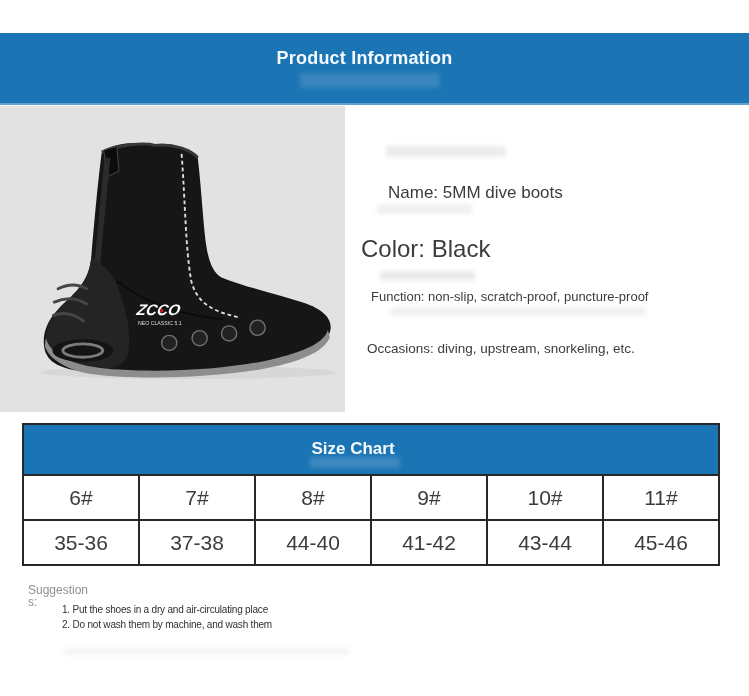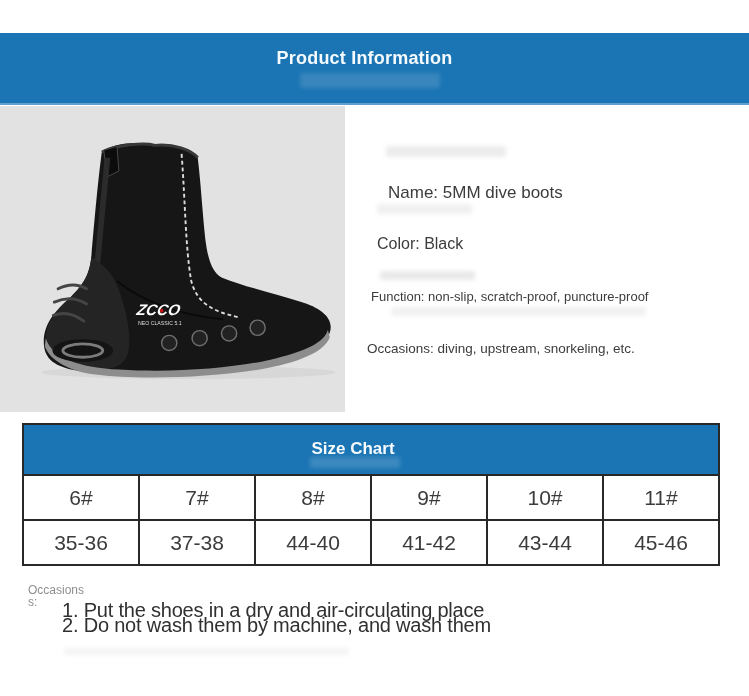--- a/index.html
+++ b/index.html
@@ -27,21 +27,21 @@
   
   .img-box{
     position:absolute;left:0;top:106px;width:345px;height:306px;
     background:#e2e2e2;
   }
   .img-box svg{position:absolute;left:0;top:0;}
 
   
   .detail{position:absolute;color:#3c3c3c;white-space:nowrap;}
   .detail-name{left:376px;top:183px;font-size:17px;margin-left:12px;}
-  .detail-color{left:377px;top:235px;font-size:16px;}
+  .detail-color{left:361px;top:235px;font-size:24px;}
   .detail-function{left:371px;top:289px;font-size:13px;}
   .detail-occasions{left:367px;top:341px;font-size:13.5px;}
 
   
   .ghost{position:absolute;filter:blur(2px);border-radius:2px;background:#efefef;}
   .gh1{left:386px;top:146px;width:120px;height:11px;background:#ececec;}
   .gh2{left:377px;top:204px;width:95px;height:10px;background:#f0f0f0;}
   .gh3{left:380px;top:271px;width:95px;height:9px;background:#e9e9e9;}
   .gh4{left:391px;top:307px;width:255px;height:9px;background:#f1f1f1;}
   .gh5{left:64px;top:648px;width:285px;height:7px;background:#f4f4f4;}
@@ -68,21 +68,21 @@
     border:2px solid #282828;height:45px;text-align:center;vertical-align:middle;
     font-size:21px;color:#3c3c3c;
   }
 
   
   .suggest-label{
     position:absolute;left:28px;top:584px;font-size:12px;line-height:12px;
     color:#8f8f8f;
   }
   .suggest-lines{
-    position:absolute;left:62px;top:603px;font-size:20px;line-height:14.6px;
+    position:absolute;left:62px;top:603px;font-size:10px;line-height:14.6px;
     color:#303030;letter-spacing:-0.2px;white-space:nowrap;
   }
 </style>
 </head>
 <body>
 
 <div id="page">
 
   <div class="header">
     <div class="header-title">Product Information</div>
@@ -176,21 +176,21 @@
           <td>44-40</td>
           <td>41-42</td>
           <td>43-44</td>
           <td>45-46</td>
         </tr>
       </tbody>
     </table>
   </div>
 
   <div class="suggest-label">
-    <div>Occasions</div>
+    <div>Suggestion</div>
     <div>s:</div>
   </div>
   <div class="suggest-lines">
     <div>1. Put the shoes in a dry and air-circulating place</div>
     <div>2. Do not wash them by machine, and wash them</div>
   </div>
 
 </div>
 
 </body></html>

